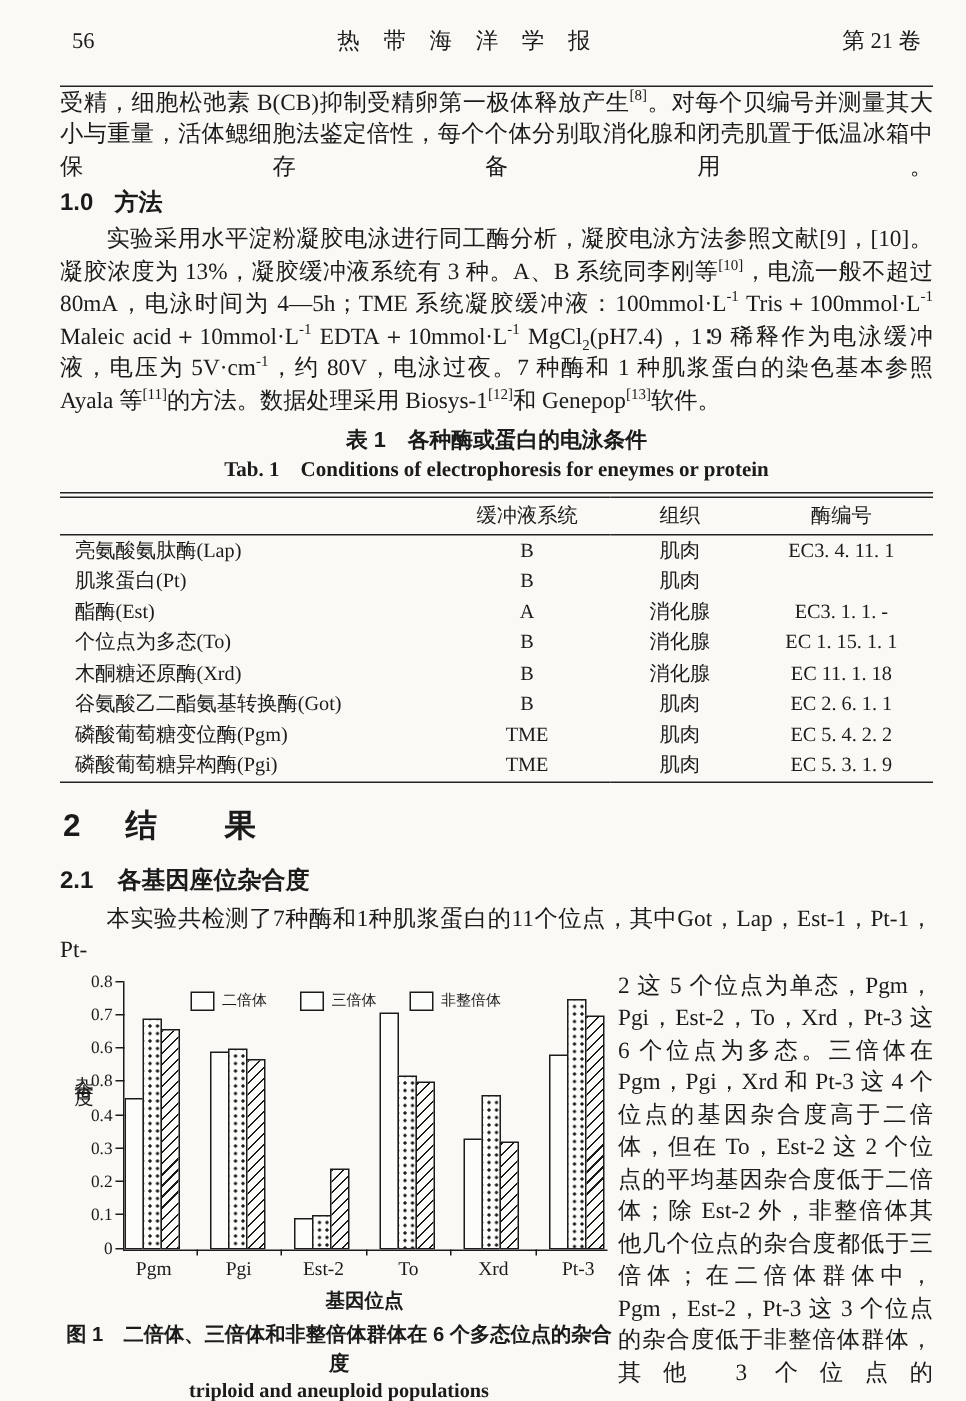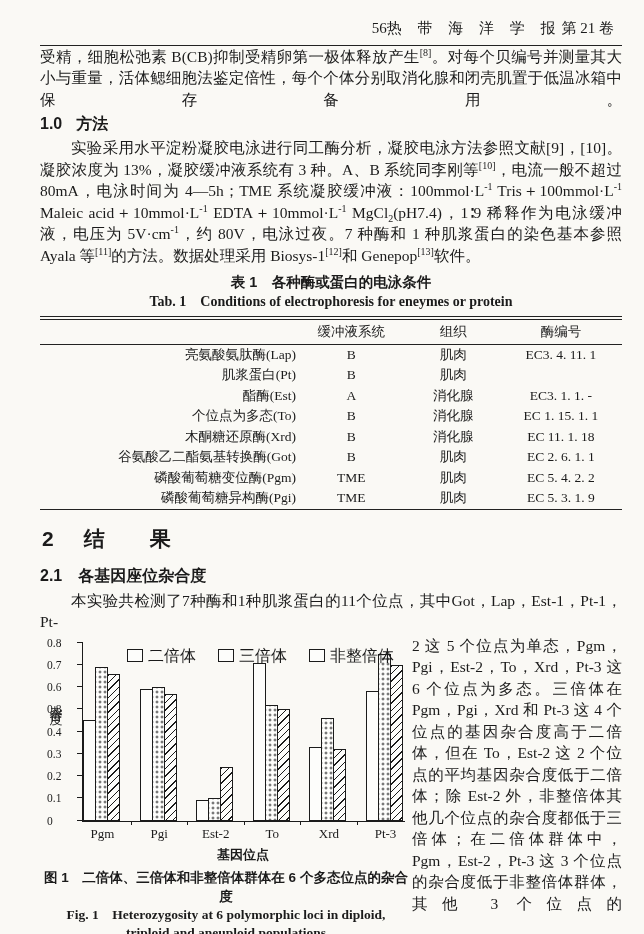--- a/index.html
+++ b/index.html
@@ -13,22 +13,22 @@
     font-size:15.5px;
     line-height:21.5px;
     box-sizing:border-box;
     padding:18px 22px 0 40px;
     overflow:hidden;
   }
   .hei{font-family:"Liberation Sans","DejaVu Sans",sans-serif;font-weight:700;}
 
   
   .runhead{
-    display:flex;justify-content:flex-end;align-items:flex-end;
-    padding:0 8px 5px 8px;
+    display:flex;justify-content:space-between;align-items:flex-end;
+    padding:0 8px 17px 8px;
     border-bottom:1.5px solid #222;
     font-size:15px;
   }
   .runhead .jtitle{letter-spacing:6px;}
 
   
   p.body{margin:0;text-align:justify;}
   p.indent{text-indent:2em;}
   p.fill{text-align-last:justify;}
   sup{font-size:10px;line-height:0;}
@@ -43,21 +43,21 @@
   .tbl-title-zh{text-align:center;margin-top:6px;font-size:14.5px;line-height:20px;}
   .tbl-title-en{text-align:center;font-size:14px;line-height:19px;font-weight:700;}
   .tbl-outer{margin-top:5px;border-top:1px solid #222;padding-top:2px;}
   table.datatable{
     width:100%;border-collapse:collapse;table-layout:fixed;
     font-size:13.5px;line-height:18.5px;
     border-top:1px solid #222;border-bottom:1.5px solid #222;
   }
   table.datatable th{font-weight:400;border-bottom:1px solid #222;padding:3px 0 2px 0;}
   table.datatable td{padding:1px 0;}
-  table.datatable td:first-child{text-align:right;padding-left:10px;}
+  table.datatable td:first-child{text-align:left;padding-left:10px;}
   table.datatable td{text-align:center;}
   col.c1{width:44%;}col.c2{width:19%;}col.c3{width:16%;}col.c4{width:21%;}
 
   .h-results{margin:16px 0 12px 2px;font-size:21px;line-height:26px;}
   .h-results .num{margin-right:30px;}
   .h-results .ttl{letter-spacing:12px;}
 
   .h-sub{margin:4px 0 3px 0;font-size:16px;line-height:23px;}
   .h-sub .num{margin-right:16px;}
 
@@ -81,26 +81,26 @@
   }
   .bar{position:absolute;bottom:0;width:13px;background:#fdfdfb;border:1px solid #1b1b1b;box-sizing:border-box;z-index:1;}
   .pat-dots{
     background-image:radial-gradient(#1b1b1b 0.9px, transparent 1.2px);
     background-size:5px 5px;background-position:1.5px 1.5px;
   }
   .pat-hatch{
     background-image:repeating-linear-gradient(135deg,#1b1b1b 0,#1b1b1b 1px,transparent 1px,transparent 5.2px);
   }
   .ytick-mark{position:absolute;left:-6px;width:6px;height:1px;background:#1b1b1b;}
-  .ytick-label{position:absolute;left:-36px;width:28px;font-size:11.5px;line-height:14px;}
+  .ytick-label{position:absolute;left:-36px;width:28px;text-align:right;font-size:11.5px;line-height:14px;}
   .xtick-mark{position:absolute;bottom:-4px;width:1px;height:4px;background:#1b1b1b;}
   .xcat{position:absolute;bottom:-21px;width:60px;text-align:center;font-size:13px;line-height:17px;}
   .legend{
     position:absolute;top:2px;left:44px;display:flex;gap:22px;align-items:center;
-    font-size:16px;z-index:2;
+    font-size:10px;z-index:2;
   }
   .lg-item{display:flex;align-items:center;gap:5px;}
   .lg-box{display:inline-block;width:16px;height:13px;border:1px solid #1b1b1b;background:#fdfdfb;box-sizing:border-box;}
   .xlabel-row{margin-left:42px;width:322px;text-align:center;margin-top:24px;font-size:13px;line-height:17px;}
   .cap-zh{text-align:center;font-size:13.5px;line-height:19px;margin-top:5px;font-family:"Liberation Sans","DejaVu Sans",sans-serif;font-weight:600;}
   .cap-en{text-align:center;font-size:13.5px;line-height:18px;font-weight:700;}
 </style>
 </head>
 <body>
 
@@ -259,19 +259,18 @@
             <div class="xtick-mark" style="left: 217.4px;"></div>
             <div class="bar" style="left: 283px; width: 13px; height: 129.05px;"></div>
             <div class="bar pat-dots" style="left: 295px; width: 13px; height: 166.875px;"></div>
             <div class="bar pat-hatch" style="left: 307px; width: 13px; height: 155.75px;"></div>
             <div class="xcat" style="left: 272.5px;">Pt-3</div>
             <div class="xtick-mark" style="left: 274px;"></div>
           </div>
         <div class="xlabel-row hei" style="font-weight:600;">基因位点</div>
       </div>
       <div class="cap-zh">图 1　二倍体、三倍体和非整倍体群体在 6 个多态位点的杂合度</div>
-      <div class="cap-en">Fig. 1　Heterozygosity at 6 polymorphic loci in diploid,</div>
       <div class="cap-en">triploid and aneuploid populations</div>
     </div>
     <div class="wrap-col body">2 这 5 个位点为单态，Pgm，Pgi，Est-2，To，Xrd，Pt-3 这 6 个位点为多态。三倍体在 Pgm，Pgi，Xrd 和 Pt-3 这 4 个位点的基因杂合度高于二倍体，但在 To，Est-2 这 2 个位点的平均基因杂合度低于二倍体；除 Est-2 外，非整倍体其他几个位点的杂合度都低于三倍体；在二倍体群体中，Pgm，Est-2，Pt-3 这 3 个位点的杂合度低于非整倍体群体，其他 3 个位点的</div>
   </div>
 
 </div>
 
 </body></html>

